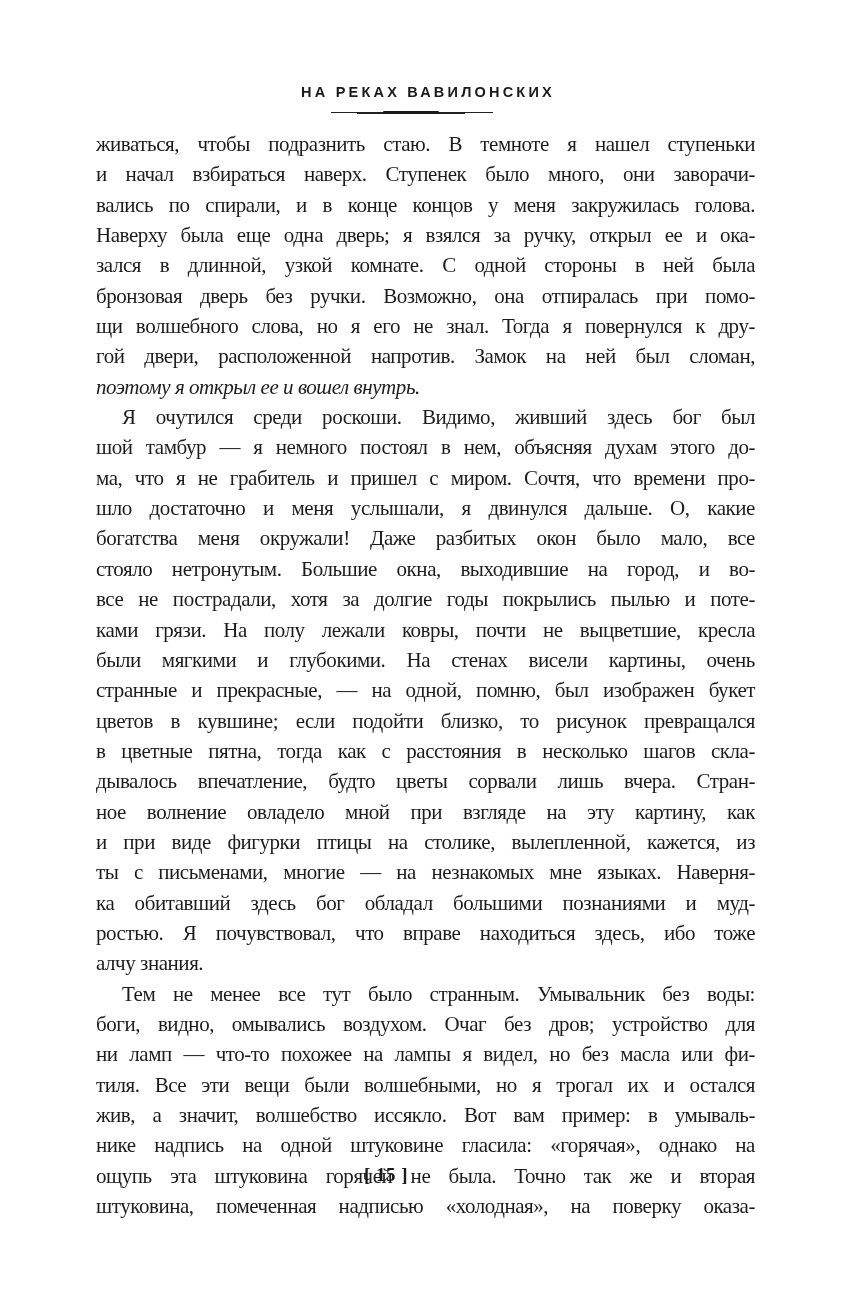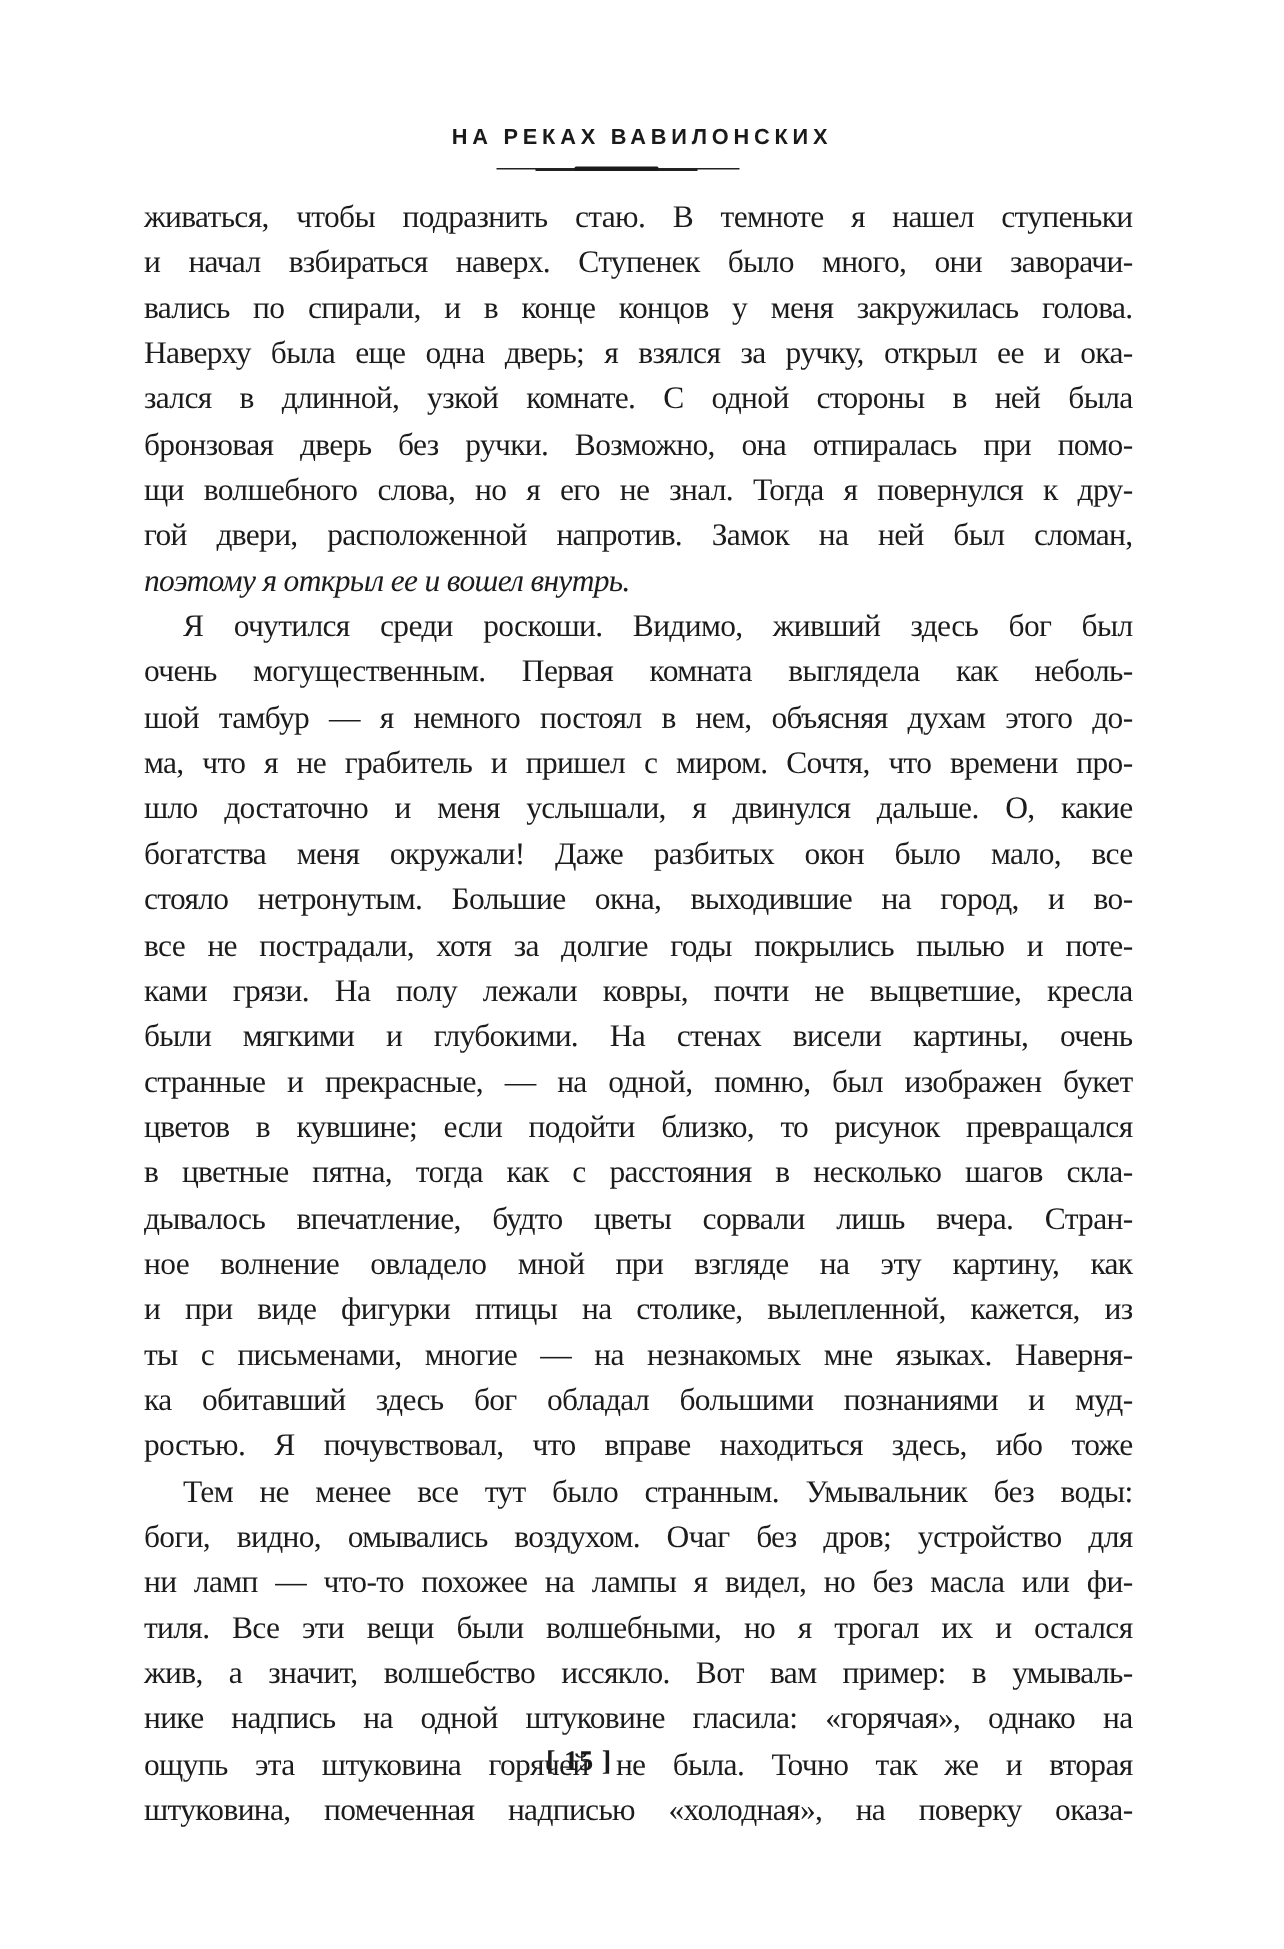--- a/index.html
+++ b/index.html
@@ -117,38 +117,38 @@
     <span class="line">Наверху была еще одна дверь; я взялся за ручку, открыл ее и ока-</span>
     <span class="line">зался в длинной, узкой комнате. С одной стороны в ней была</span>
     <span class="line">бронзовая дверь без ручки. Возможно, она отпиралась при помо-</span>
     <span class="line">щи волшебного слова, но я его не знал. Тогда я повернулся к дру-</span>
     <span class="line">гой двери, расположенной напротив. Замок на ней был сломан,</span>
     <span class="line last" style="text-align-last: left; text-align: left; font-style: italic;">поэтому я открыл ее и вошел внутрь.</span>
   </div>
 
   <div>
     <span class="line indent">Я очутился среди роскоши. Видимо, живший здесь бог был</span>
-    <span class="line">очень могущественным. Первая комната выглядела как неболь-</span>
     <span class="line">шой тамбур — я немного постоял в нем, объясняя духам этого до-</span>
     <span class="line">ма, что я не грабитель и пришел с миром. Сочтя, что времени про-</span>
     <span class="line">шло достаточно и меня услышали, я двинулся дальше. О, какие</span>
     <span class="line">богатства меня окружали! Даже разбитых окон было мало, все</span>
     <span class="line">стояло нетронутым. Большие окна, выходившие на город, и во-</span>
     <span class="line">все не пострадали, хотя за долгие годы покрылись пылью и поте-</span>
     <span class="line">ками грязи. На полу лежали ковры, почти не выцветшие, кресла</span>
     <span class="line">были мягкими и глубокими. На стенах висели картины, очень</span>
     <span class="line">странные и прекрасные, — на одной, помню, был изображен букет</span>
     <span class="line">цветов в кувшине; если подойти близко, то рисунок превращался</span>
     <span class="line">в цветные пятна, тогда как с расстояния в несколько шагов скла-</span>
     <span class="line">дывалось впечатление, будто цветы сорвали лишь вчера. Стран-</span>
     <span class="line">ное волнение овладело мной при взгляде на эту картину, как</span>
     <span class="line">и при виде фигурки птицы на столике, вылепленной, кажется, из</span>
     <span class="line">ты с письменами, многие — на незнакомых мне языках. Наверня-</span>
     <span class="line">ка обитавший здесь бог обладал большими познаниями и муд-</span>
     <span class="line">ростью. Я почувствовал, что вправе находиться здесь, ибо тоже</span>
+    <span class="line last" style="text-align-last: left; text-align: left;">алчу знания.</span>
   </div>
 
   <div>
     <span class="line indent">Тем не менее все тут было странным. Умывальник без воды:</span>
     <span class="line">боги, видно, омывались воздухом. Очаг без дров; устройство для</span>
     <span class="line">ни ламп — что-то похожее на лампы я видел, но без масла или фи-</span>
     <span class="line">тиля. Все эти вещи были волшебными, но я трогал их и остался</span>
     <span class="line">жив, а значит, волшебство иссякло. Вот вам пример: в умываль-</span>
     <span class="line">нике надпись на одной штуковине гласила: «горячая», однако на</span>
     <span class="line">ощупь эта штуковина горячей не была. Точно так же и вторая</span>

